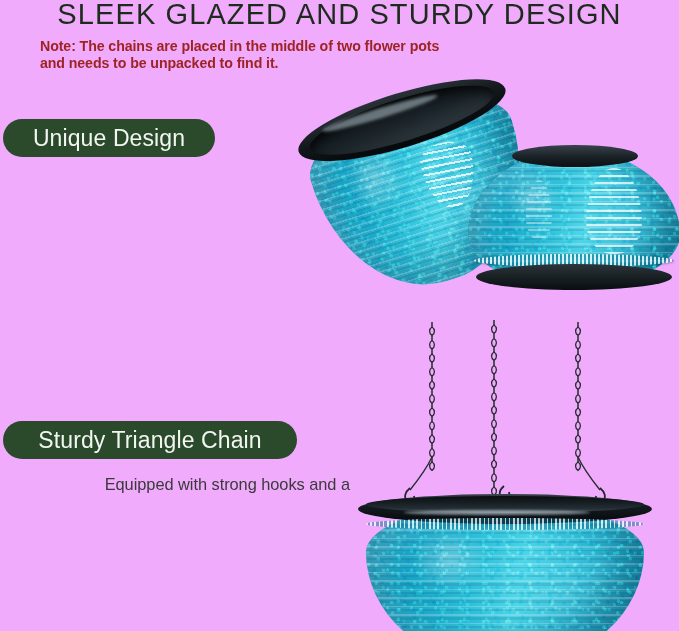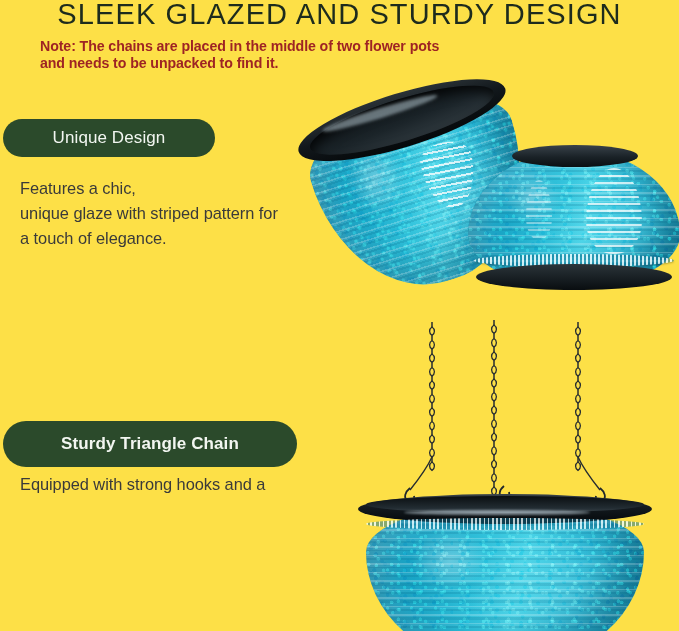--- a/index.html
+++ b/index.html
@@ -1,51 +1,51 @@
 <!DOCTYPE html>
 <html><head>
 <meta charset="utf-8">
 <style>
   html,body{margin:0;padding:0;background:#ffffff;}
   body{
     width:679px;height:631px;position:relative;overflow:hidden;
     font-family:"Liberation Sans","DejaVu Sans",sans-serif;
     -webkit-font-smoothing:antialiased;
   }
-  .stage{position:absolute;inset:0;background:#fde047;}
+  .stage{position:absolute;inset:0;background:#f0abfc;}
 
   
   .title{
     position:absolute;left:0;top:-2px;width:679px;text-align:center;
     font-size:29px;letter-spacing:1.1px;color:#1d2b1d;font-weight:400;
     white-space:nowrap;
   }
   .note{
     position:absolute;left:0;top:38px;width:679px;text-align:left;
     color:#9e2424;font-weight:700;font-size:14.2px;line-height:17px;
     letter-spacing:-0.1px;
     padding-left:40px;
   }
   .note span{display:block;}
 
   
   .pill{
     position:absolute;background:#2b4a2b;border-radius:40px;
     color:#f2f6f1;display:flex;align-items:center;justify-content:center;
-    font-size:17px;letter-spacing:.1px;white-space:nowrap;
+    font-size:23px;letter-spacing:.1px;white-space:nowrap;
   }
   #pill1{left:3px;top:119px;width:212px;height:38px;}
-  #pill2{left:3px;top:421px;width:294px;height:46px;font-weight:bold;}
+  #pill2{left:3px;top:421px;width:294px;height:38px;}
 
   .body-copy{
     position:absolute;color:#3a3a3a;font-size:16.4px;line-height:25px;
     letter-spacing:-0.05px;
   }
   #copy1{left:20px;top:176px;width:330px;}
-  #copy2{left:20px;top:472px;width:330px;}
+  #copy2{left:20px;top:472px;width:330px;text-align:right;}
   .body-copy span{display:block;white-space:nowrap;}
 
   
   .art{position:absolute;}
 
   
   .glaze{
     background:
       radial-gradient(ellipse 22% 30% at 30% 35%, rgba(255,255,255,.30), transparent 62%),
       radial-gradient(ellipse 50% 60% at 72% 55%, rgba(120,230,245,.42), transparent 70%),
@@ -188,25 +188,20 @@
 
   <div class="title">SLEEK GLAZED AND STURDY DESIGN</div>
 
   <div class="note">
     <span>Note:  The chains are placed in the middle of two flower pots</span>
     <span>and needs to be unpacked to find it.</span>
   </div>
 
   <div class="pill" id="pill1">Unique Design</div>
 
-  <div class="body-copy" id="copy1">
-    <span>Features a chic,</span>
-    <span>unique glaze with  striped pattern for</span>
-    <span>a touch of elegance.</span>
-  </div>
 
   <div class="pill" id="pill2">Sturdy Triangle Chain</div>
 
   <div class="body-copy" id="copy2">
     <span>Equipped with strong hooks and a</span>
   </div>
 
   <div class="art" id="bowlTilt">
     <div class="cup glaze">
       <div class="speck"></div>

